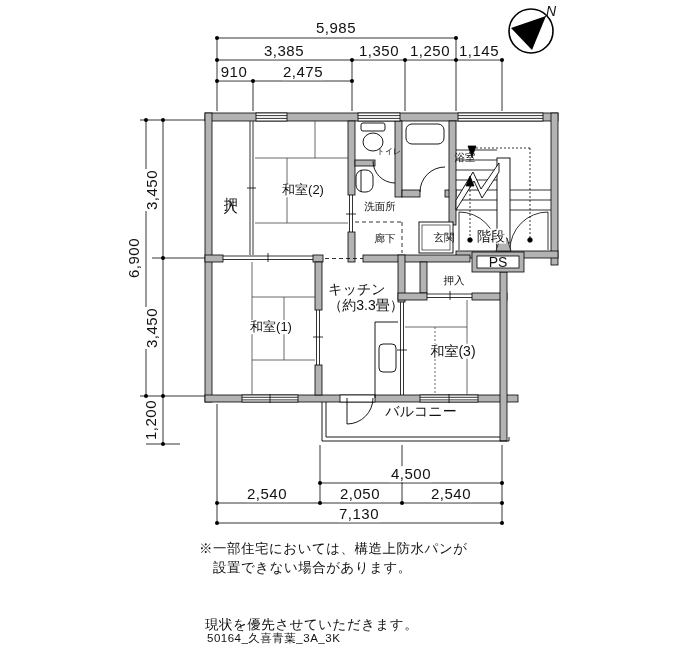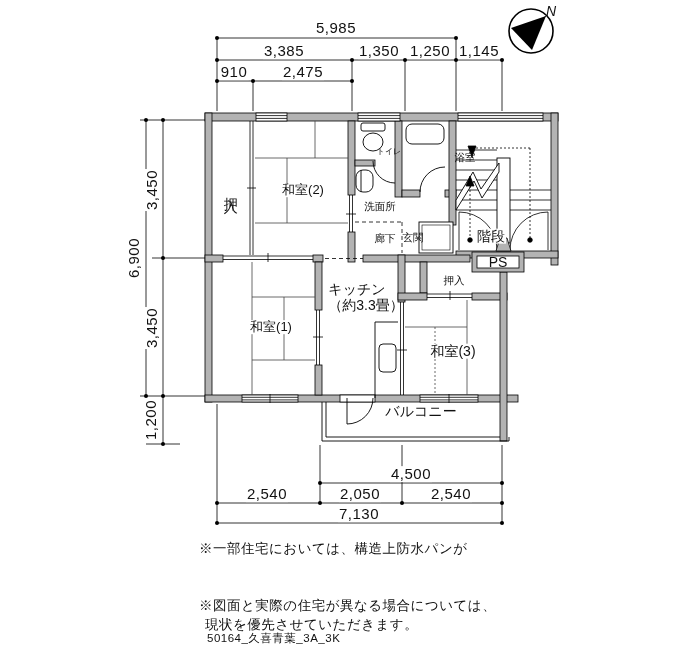--- a/index.html
+++ b/index.html
@@ -253,28 +253,28 @@
 <div class="lbl dim" style="left:359px;top:514px;">7,130</div>
 
 <div class="lbl north" style="left:551px;top:11px;">N</div>
 
 <div class="lbl room vert nobg" style="left:231px;top:188px;">押入</div>
 <div class="lbl room-lg" style="left:303px;top:190px;">和室(2)</div>
 <div class="lbl tiny nobg" style="left:389px;top:152px;">トイレ</div>
 <div class="lbl room-sm nobg" style="left:427px;top:158px;margin-left:38px;">浴室</div>
 <div class="lbl room-sm" style="left:380px;top:207px;">洗面所</div>
 <div class="lbl room-sm nobg" style="left:385px;top:239px;">廊下</div>
-<div class="lbl room-sm nobg" style="left:413px;top:238px;">玄関</div>
+<div class="lbl room-sm nobg" style="left:444px;top:238px;">玄関</div>
 <div class="lbl room" style="left:491px;top:236px;">階段</div>
 <div class="lbl nobg" style="left:498px;top:262px;font-size:14px;">PS</div>
 <div class="lbl room-sm nobg" style="left:454px;top:281px;">押入</div>
 <div class="lbl room nobg" style="left:357px;top:289px;">キッチン</div>
 <div class="lbl room nobg" style="left:357px;top:305px;padding-left:19px;">（約3.3畳）</div>
 <div class="lbl room-lg" style="left:271px;top:327px;">和室(1)</div>
 <div class="lbl room" style="left:453px;top:351px;">和室(3)</div>
 <div class="lbl room nobg" style="left:421px;top:411px;">バルコニー</div>
 
 <div class="note" style="left:199px;top:540px;">※一部住宅においては、構造上防水パンが</div>
-<div class="note" style="left:199px;top:597px;">※図面と実際の住宅が異なる場合については、</div>
+<div class="note" style="left:199px;top:559px;">　設置できない場合があります。</div>
 <div class="note" style="left:191px;top:616px;">　現状を優先させていただきます。</div>
 <div class="plan-id" style="left:207px;top:631px;">50164_久喜青葉_3A_3K</div>
 
 </div>
 
 </body></html>

